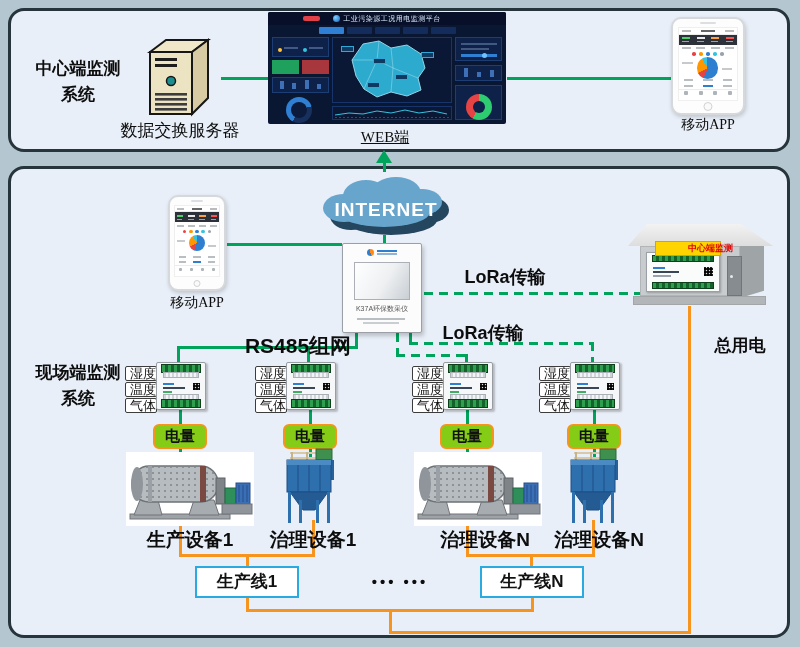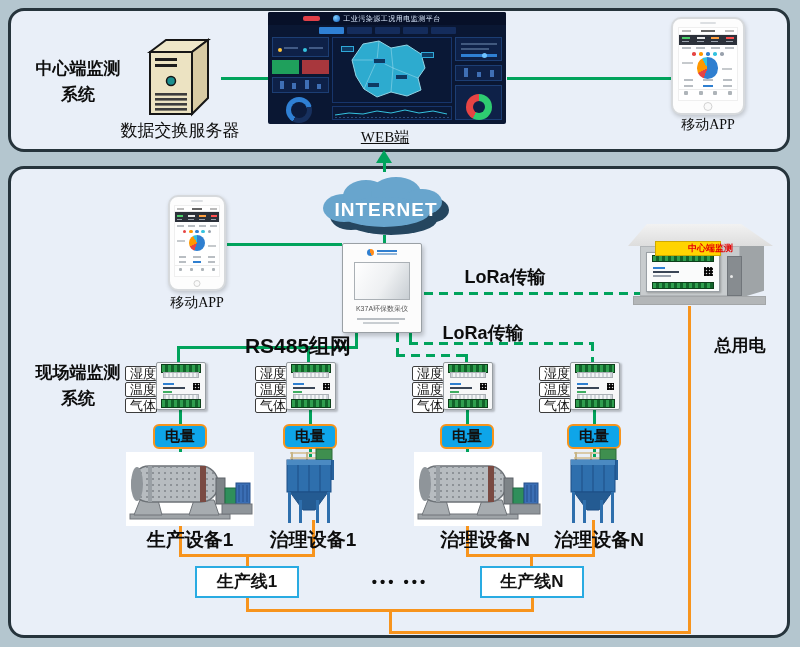--- a/index.html
+++ b/index.html
@@ -21,21 +21,21 @@
   .o{background:var(--orange);}
   .arrow-up{position:absolute;width:0;height:0;border-left:8px solid transparent;border-right:8px solid transparent;border-bottom:13px solid var(--green);}
   
   .lbl{position:absolute;color:#0d0d0d;text-align:center;}
   .serif{font-family:"Liberation Serif","DejaVu Serif",serif;}
   .hei{font-family:"Liberation Sans","DejaVu Sans",sans-serif;font-weight:bold;}
   .seclbl{font:bold 17px/1.55 "Liberation Serif",serif;}
   
   .sbox{position:absolute;width:30px;height:13px;background:#fff;border:1px solid #3c3c3c;border-radius:2px;
         font-size:13px;line-height:13px;text-align:right;color:#111;}
-  .pwr{position:absolute;width:54px;height:25px;background:#0ea5e9;border:2.5px solid var(--orange);border-radius:6px;
+  .pwr{position:absolute;width:54px;height:25px;background:#84cc16;border:2.5px solid var(--orange);border-radius:6px;
        box-sizing:border-box;font:bold 15px/20px "Liberation Sans",sans-serif;text-align:center;color:#111;}
   .pline{position:absolute;width:104px;height:32px;background:#fff;border:2.5px solid var(--lblue);
          box-sizing:border-box;font:bold 17px/27px "Liberation Sans",sans-serif;text-align:center;color:#111;}
   
   .module{position:absolute;width:48px;height:46px;background:#f6f7f8;border:1px solid #97global9d;border:1px solid #979da2;border-radius:2px;box-shadow:1.5px 1.5px 2px rgba(0,0,0,.22);}
   .module .tg{position:absolute;left:4px;right:4px;height:7px;background:repeating-linear-gradient(90deg,#2f9e4e 0 3px,#11632a 3px 6px);border:1px solid #0c3f1a;}
   .module .tc{position:absolute;left:6px;right:6px;height:4px;background:repeating-linear-gradient(90deg,#cfd4d8 0 2px,#f2f4f5 2px 4px);border:1px solid #aab0b5;}
   .module .m1{position:absolute;left:6px;top:20px;width:11px;height:2px;background:#2e7fd0;}
   .module .m2{position:absolute;left:6px;top:24px;width:22px;height:2px;background:#3a4656;}
   .module .m3{position:absolute;left:6px;top:28px;width:9px;height:2px;background:#3fae62;}

